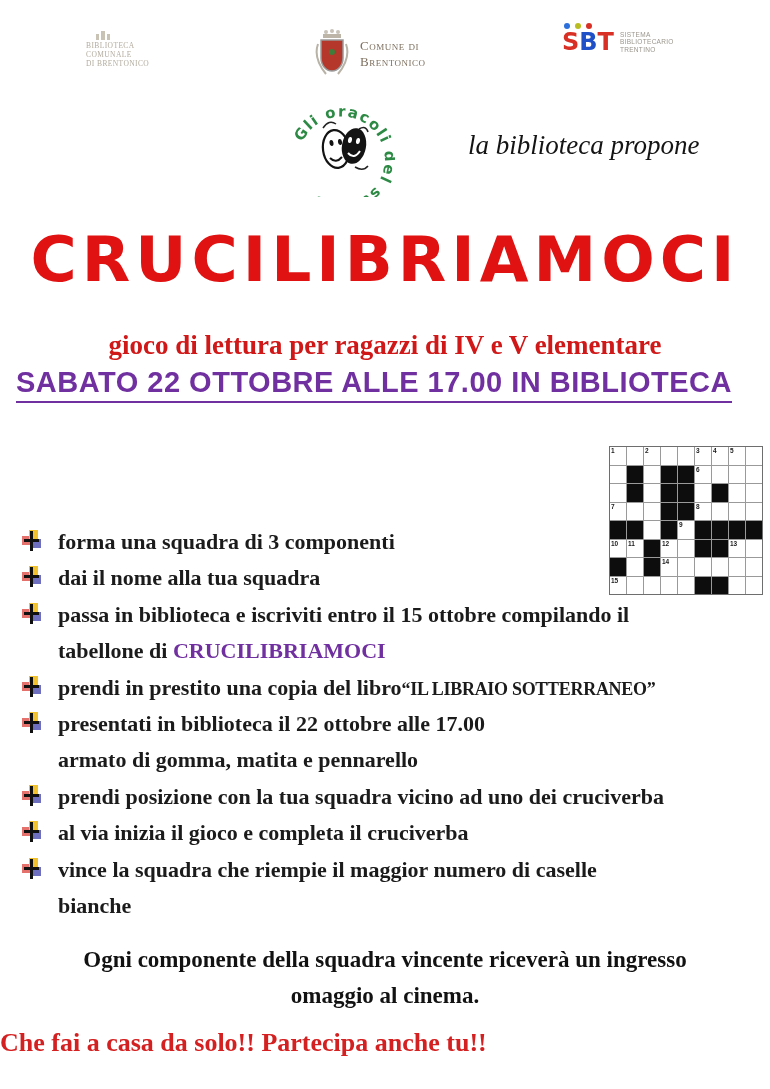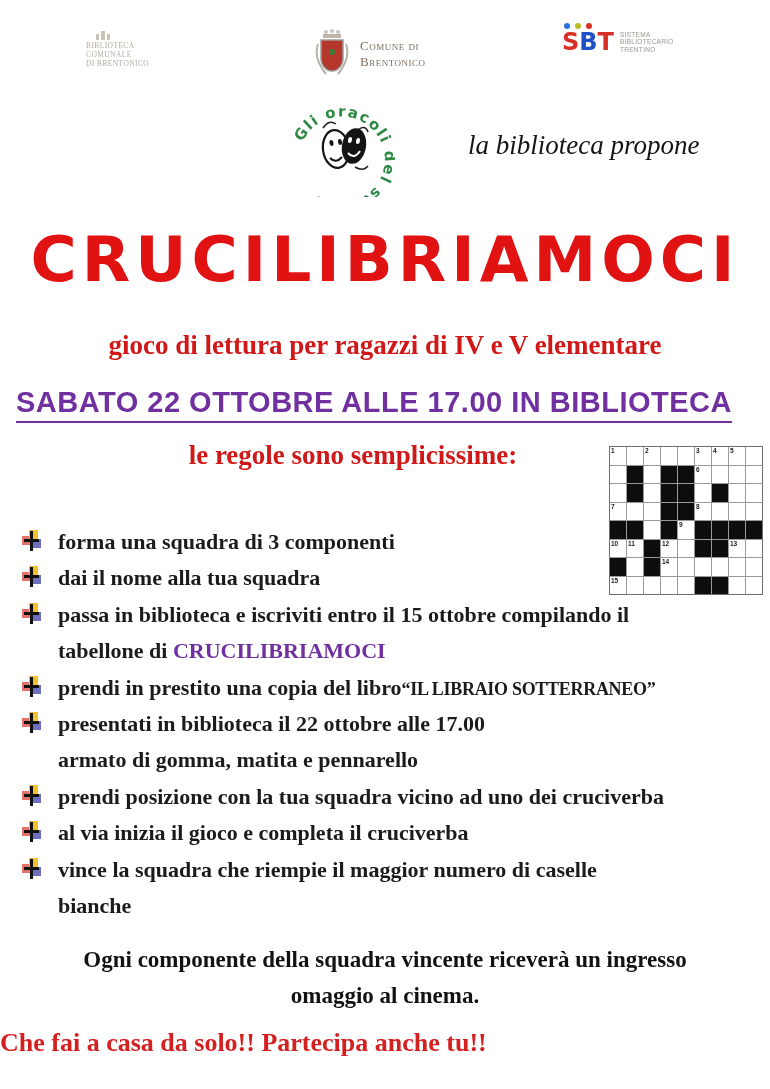--- a/index.html
+++ b/index.html
@@ -25,21 +25,21 @@
   
   .rassegna-left{position:absolute;left:112px;top:130px;font:italic 27px "Liberation Serif",serif;color:#141414;}
   .rassegna-right{position:absolute;left:432px;top:130px;font:italic 27px "Liberation Serif",serif;color:#141414;margin-left:36px;}
   .oracoli{position:absolute;left:293px;top:95px;width:102px;height:102px;}
 
   
   .main-title{position:absolute;left:0;top:222px;width:770px;text-align:center;
       font:bold 63px/76px "DejaVu Sans",sans-serif;letter-spacing:5px;color:#e01212;}
   .subtitle{position:absolute;left:0;top:328px;width:770px;text-align:center;
       font:bold 27px/34px "Liberation Serif",serif;color:#d01818;}
-  .date-line{position:absolute;left:0;top:384px;width:748px;text-align:center;}
+  .date-line{position:absolute;left:0;top:364px;width:748px;text-align:center;}
   .date-line span{display:inline-block;font:bold 29px/36px "Liberation Sans",sans-serif;
       color:#7030a0;border-bottom:2.5px solid #7030a0;padding-bottom:1px;letter-spacing:.5px;}
   .rules-heading{position:absolute;left:0;top:438px;width:706px;text-align:center;
       font:bold 27px/34px "Liberation Serif",serif;color:#d01818;}
   .rules-question{position:absolute;left:0;top:488px;width:706px;text-align:center;
       font:bold 21px/26px "Liberation Sans",sans-serif;color:#d01818;}
 
   
   .cw{position:absolute;left:609px;top:446px;display:grid;
       grid-template-columns:repeat(9,16px);grid-auto-rows:17.5px;gap:1px;
@@ -141,21 +141,20 @@
       <ellipse cx="65" cy="46" rx="2" ry="3" fill="#ffffff" transform="rotate(10 65 46)"></ellipse>
       <path d="M55,58 q6,7 12,-2" fill="none" stroke="#ffffff" stroke-width="2"></path>
     </g>
   </svg>
 
   <div class="rassegna-right">la biblioteca propone</div>
 
   <div class="main-title">CRUCILIBRIAMOCI</div>
   <div class="subtitle">gioco di lettura per ragazzi di IV e V elementare</div>
   <div class="date-line"><span>SABATO 22 OTTOBRE ALLE 17.00 IN BIBLIOTECA</span></div>
-  <div class="rules-heading">le regole sono semplicissime:</div>
 
   <div class="cw">
       <div class="cw-cell">
         <span class="cw-num">1</span>
       </div>
       <div class="cw-cell"></div>
       <div class="cw-cell">
         <span class="cw-num">2</span>
       </div>
       <div class="cw-cell"></div>

